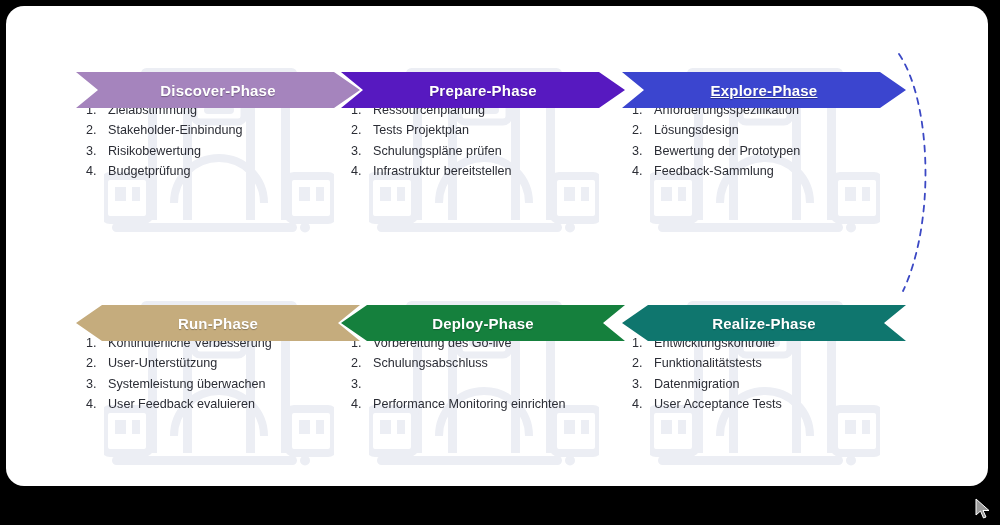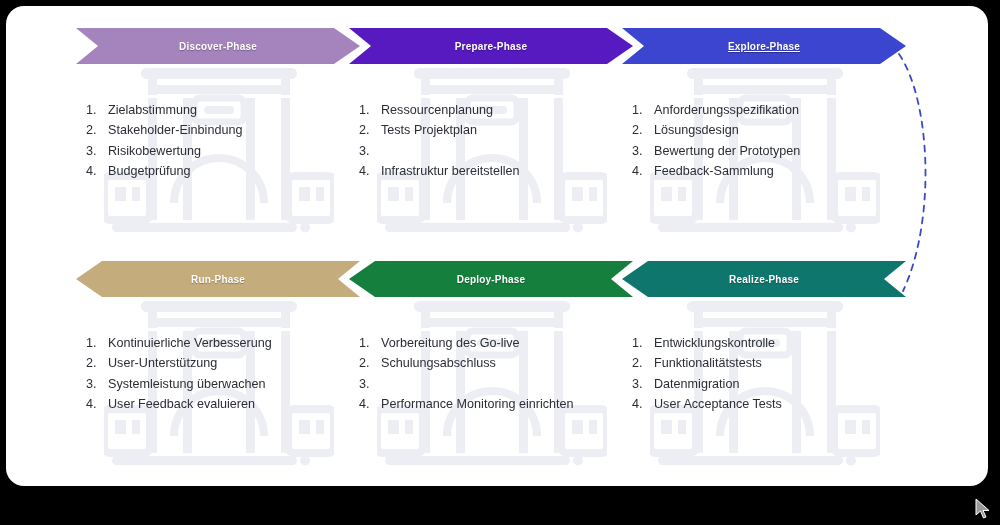--- a/index.html
+++ b/index.html
@@ -52,37 +52,38 @@
   .row.top  { top: 22px; }
   .row.bottom { top: 255px; }
 
   .phase {
     position: absolute;
     top: 0;
     width: 284px;
     height: 230px;
   }
   .phase.p0 { left: 70px; }
-  .phase.p1 { left: 343px; }
+  .phase.p1 { left: 335px; }
   .phase.p2 { left: 616px; }
 
   
   .banner {
     position: relative;
     height: 36px;
     width: 284px;
     display: flex;
     align-items: center;
     justify-content: center;
     color: #ffffff;
-    font-size: 10px;
+    font-size: 15px;
     font-weight: bold;
     letter-spacing: .2px;
     z-index: 3;
     text-shadow: 0 1px 1px rgba(0,0,0,0.30);
+    margin-top: 44px;
   }
   
   .row.top .banner {
     clip-path: polygon(0 0, 258px 0, 284px 50%, 258px 100%, 0 100%, 22px 50%);
   }
   
   .row.bottom .banner {
     clip-path: polygon(26px 0, 284px 0, 262px 50%, 284px 100%, 26px 100%, 0 50%);
     justify-content: center;
   }
@@ -226,20 +227,21 @@
           <li>
             <span class="num">1.</span>
             <span class="txt">Ressourcenplanung</span>
           </li>
           <li>
             <span class="num">2.</span>
             <span class="txt">Tests Projektplan</span>
           </li>
           <li>
             <span class="num">3.</span>
+            <span class="txt">Schulungspläne prüfen</span>
           </li>
           <li>
             <span class="num">4.</span>
             <span class="txt">Infrastruktur bereitstellen</span>
           </li>
         </ul>
       </div>
 
       <div class="phase p2">
         <div class="banner" style="background: rgb(59, 69, 207); text-decoration: underline;">

